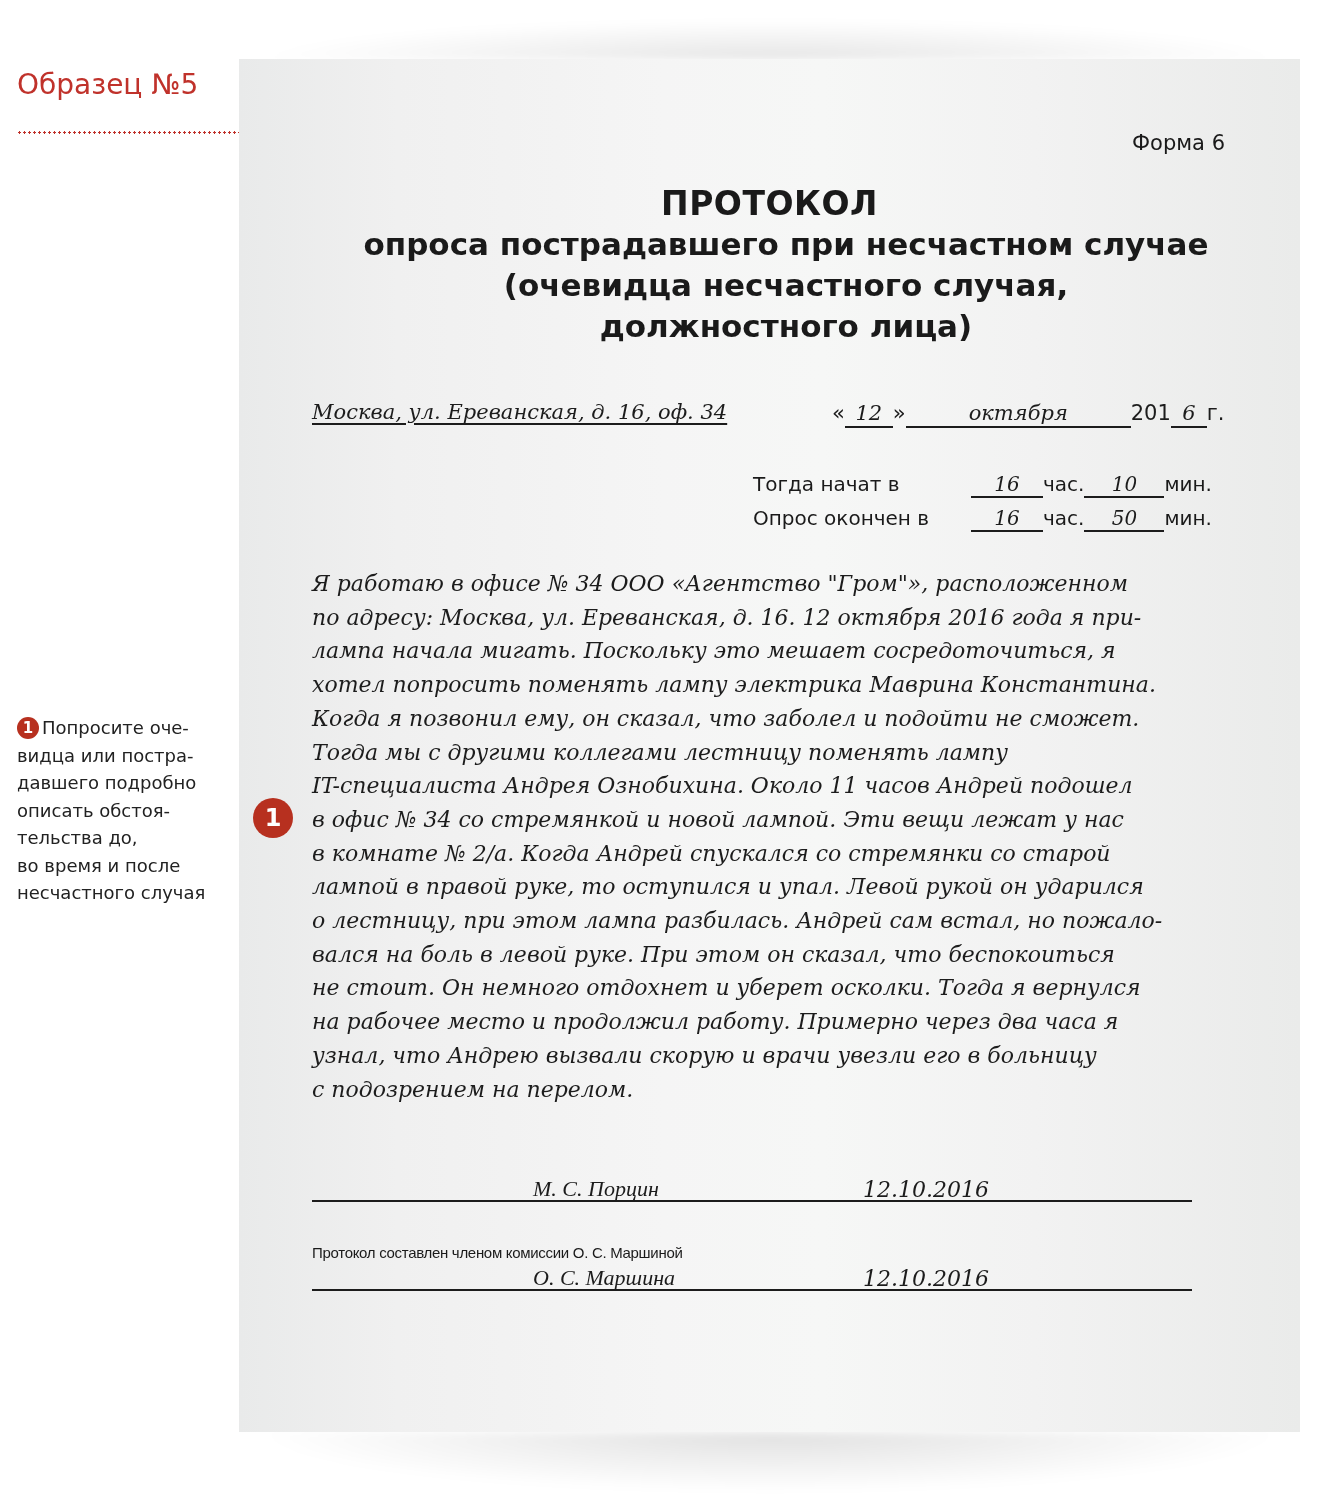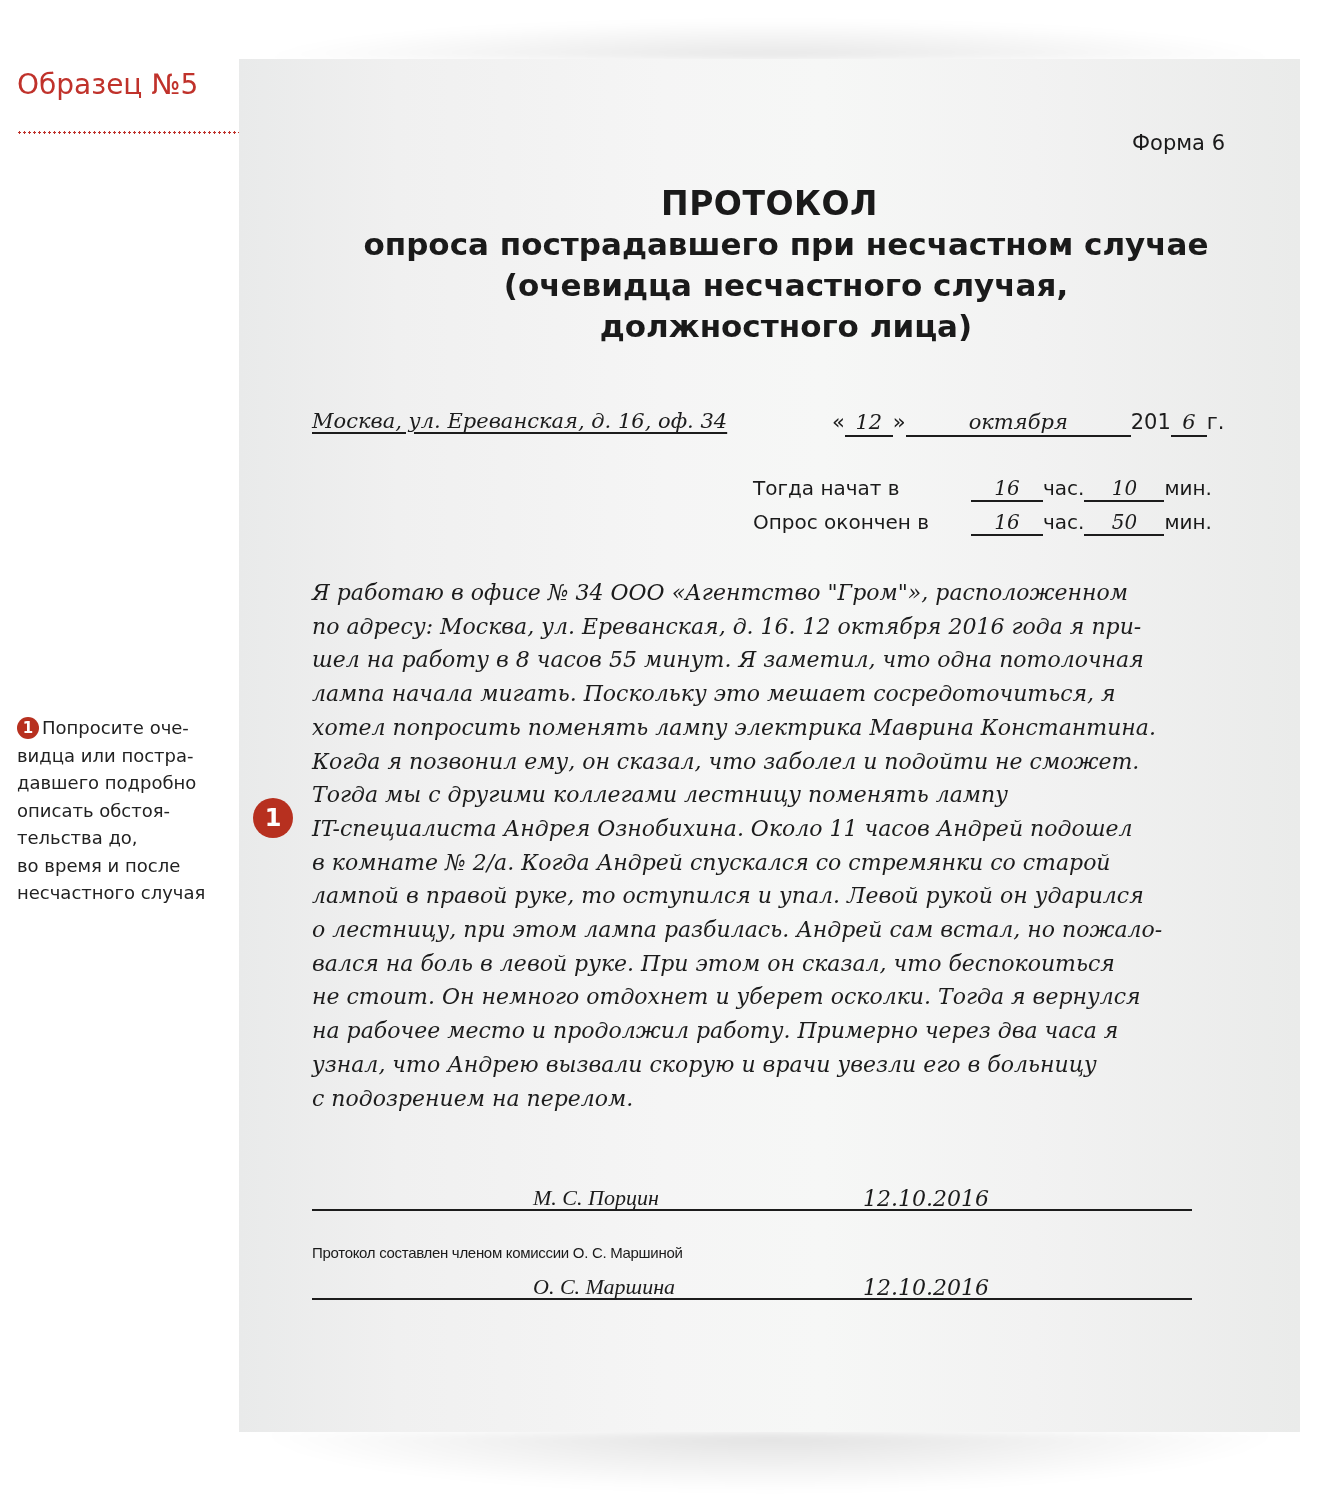--- a/index.html
+++ b/index.html
@@ -49,21 +49,21 @@
     font-size: 21px; color: #1a1a1a;
   }
   .title-block {
     position: absolute; left: 0; right: 0; top: 125px; text-align: center;
     font-weight: bold; color: #1a1a1a;
   }
   .title-main { font-size: 33px; line-height: 40px; letter-spacing: 0.5px; }
   .title-sub { font-size: 31px; line-height: 41px; padding-left: 33px; }
 
   .hand {
-    font-family: "DejaVu Serif", serif; font-style: italic; color: #1c1c1c; margin-top: 9px;
+    font-family: "DejaVu Serif", serif; font-style: italic; color: #1c1c1c;
   }
   .place-row {
     position: absolute; left: 73px; top: 341px; width: 915px; height: 34px;
     font-size: 21px;
   }
   .place {
     position: absolute; left: 0; top: 0; text-decoration: underline;
     text-decoration-thickness: 2px; text-underline-offset: 4px;
   }
   .date-row { position: absolute; left: 520px; top: 0; white-space: nowrap; font-size: 21px; }
@@ -145,26 +145,26 @@
       <span class="lbl">Тогда начат в</span><span class="ul hand" style="width:72px">16</span><span>час.</span><span class="ul hand" style="width:80px">10</span><span>мин.</span>
     </div>
     <div class="time-row">
       <span class="lbl">Опрос окончен в</span><span class="ul hand" style="width:72px">16</span><span>час.</span><span class="ul hand" style="width:80px">50</span><span>мин.</span>
     </div>
   </div>
 
   <div class="body-text hand">
     <span class="l">Я работаю в офисе № 34 ООО «Агентство "Гром"», расположенном</span>
     <span class="l">по адресу: Москва, ул. Ереванская, д. 16. 12 октября 2016 года я при-</span>
-    <span class="l">шел на работу в 8 часов 55 минут. Я заметил, что одна потолочная</span>
     <span class="l">лампа начала мигать. Поскольку это мешает сосредоточиться, я</span>
     <span class="l">хотел попросить поменять лампу электрика Маврина Константина.</span>
     <span class="l">Когда я позвонил ему, он сказал, что заболел и подойти не сможет.</span>
     <span class="l">Тогда мы с другими коллегами лестницу поменять лампу</span>
     <span class="l">IT-специалиста Андрея Ознобихина. Около 11 часов Андрей подошел</span>
+    <span class="l">в офис № 34 со стремянкой и новой лампой. Эти вещи лежат у нас</span>
     <span class="l">в комнате № 2/а. Когда Андрей спускался со стремянки со старой</span>
     <span class="l">лампой в правой руке, то оступился и упал. Левой рукой он ударился</span>
     <span class="l">о лестницу, при этом лампа разбилась. Андрей сам встал, но пожало-</span>
     <span class="l">вался на боль в левой руке. При этом он сказал, что беспокоиться</span>
     <span class="l">не стоит. Он немного отдохнет и уберет осколки. Тогда я вернулся</span>
     <span class="l">на рабочее место и продолжил работу. Примерно через два часа я</span>
     <span class="l">узнал, что Андрею вызвали скорую и врачи увезли его в больницу</span>
     <span class="l">с подозрением на перелом.</span>
   </div>
 

